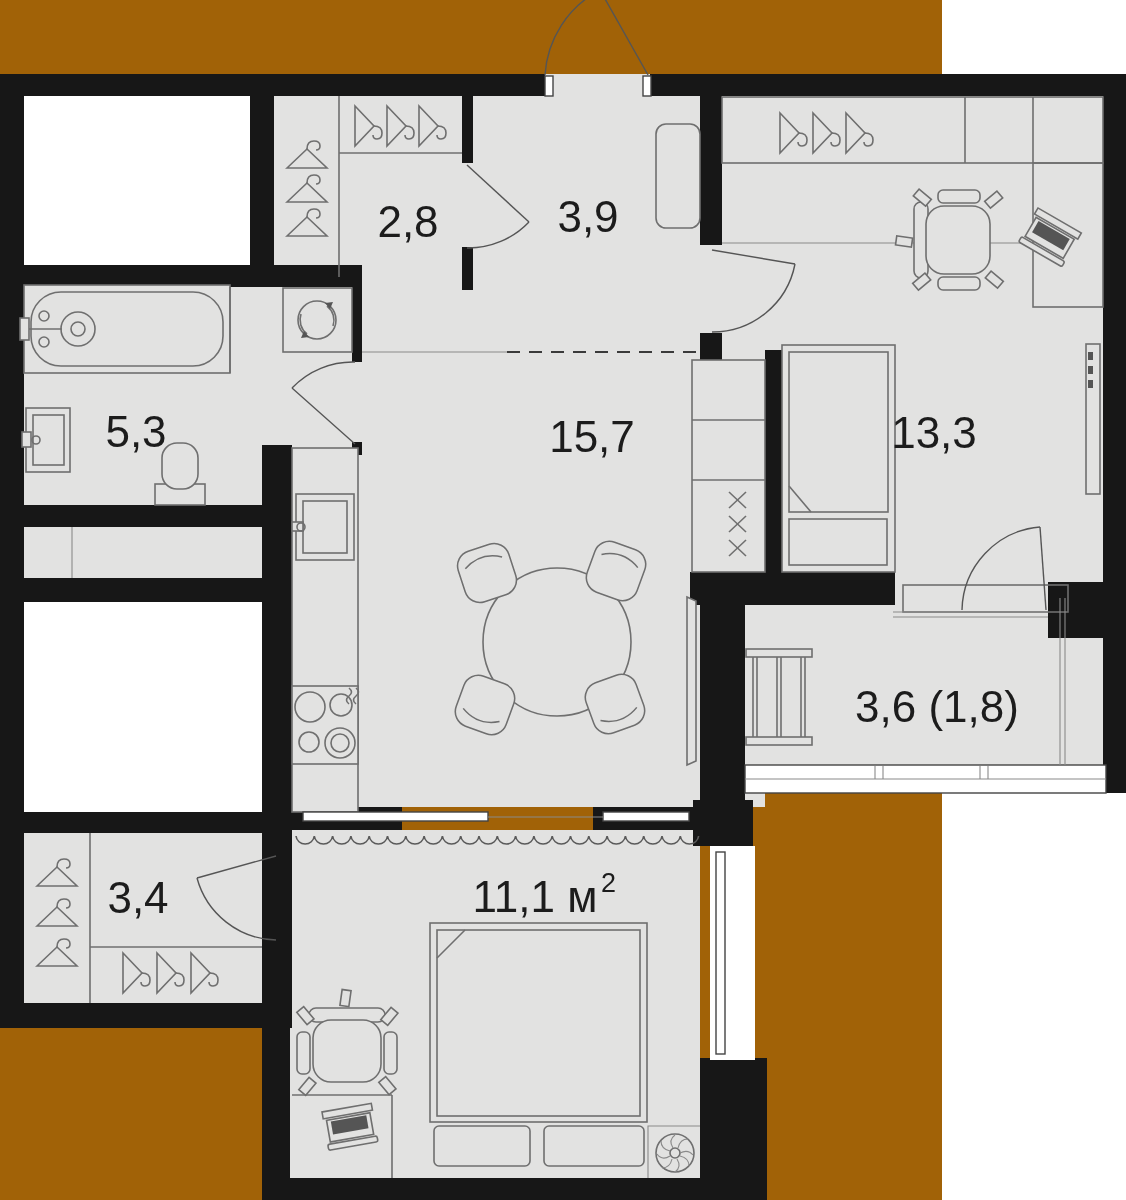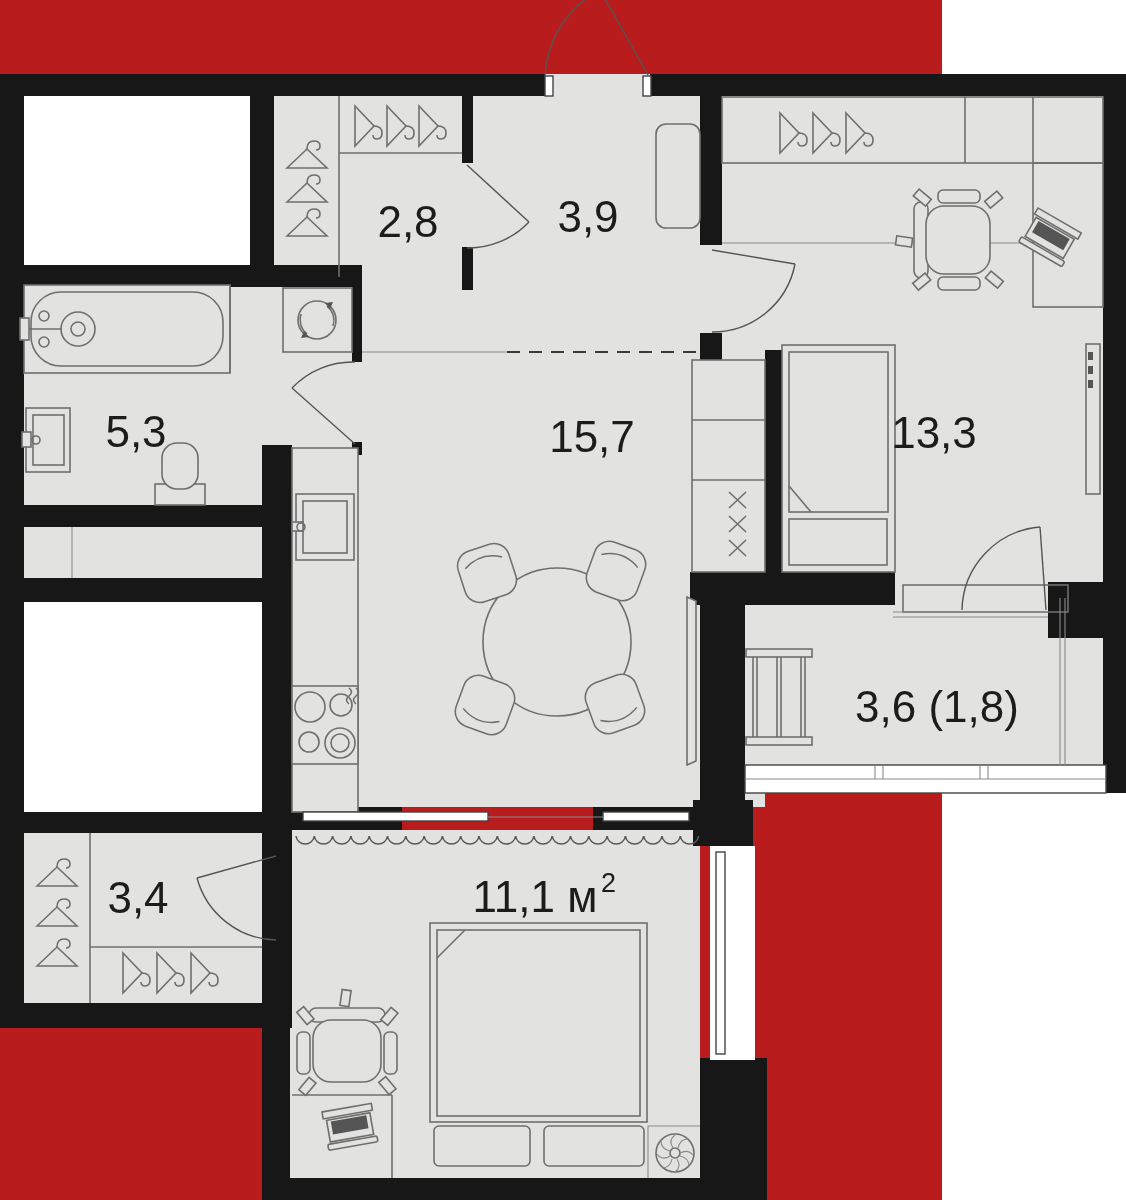--- a/index.html
+++ b/index.html
@@ -1,16 +1,16 @@
 <!DOCTYPE html>
 <html><head>
 <meta charset="utf-8">
 <style>
   html,body{margin:0;padding:0;background:#ffffff;}
-  .plan-wrap{width:942px;height:1200px;position:relative;background:#b91c1c;}
+  .plan-wrap{width:942px;height:1200px;position:relative;background:#a16207;}
   svg{display:block;}
   svg text{font-family:"Liberation Sans","DejaVu Sans",sans-serif;fill:#1c1c1c;}
   .floor{fill:#e2e2e1;}
   .wall{fill:#171717;}
   .void{fill:#ffffff;}
   .ln{fill:none;stroke:#6f6f6f;stroke-width:1.6;}
   .lnthin{fill:none;stroke:#8a8a8a;stroke-width:1.1;}
   .fix{fill:#e2e2e1;stroke:#6f6f6f;stroke-width:1.6;}
   .fixw{fill:#ffffff;stroke:#444;stroke-width:1.4;}
   .door{fill:none;stroke:#555;stroke-width:1.4;}

